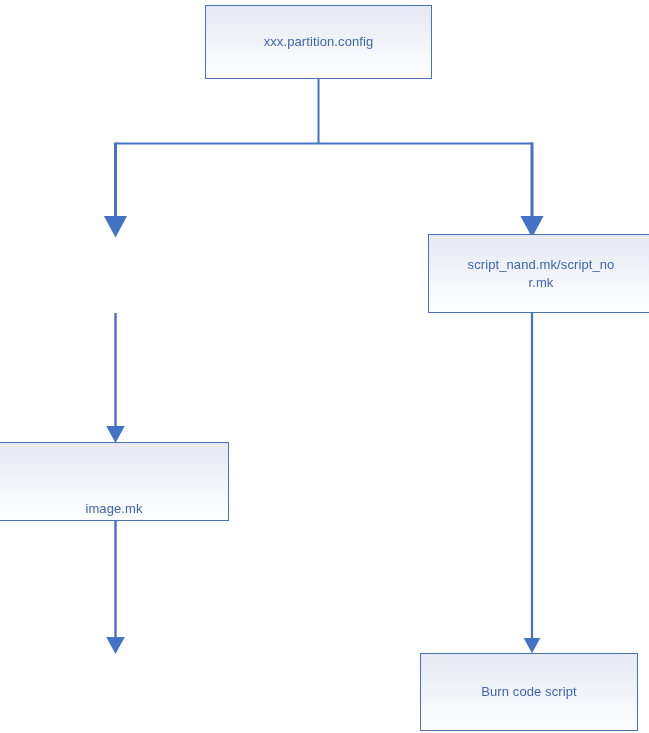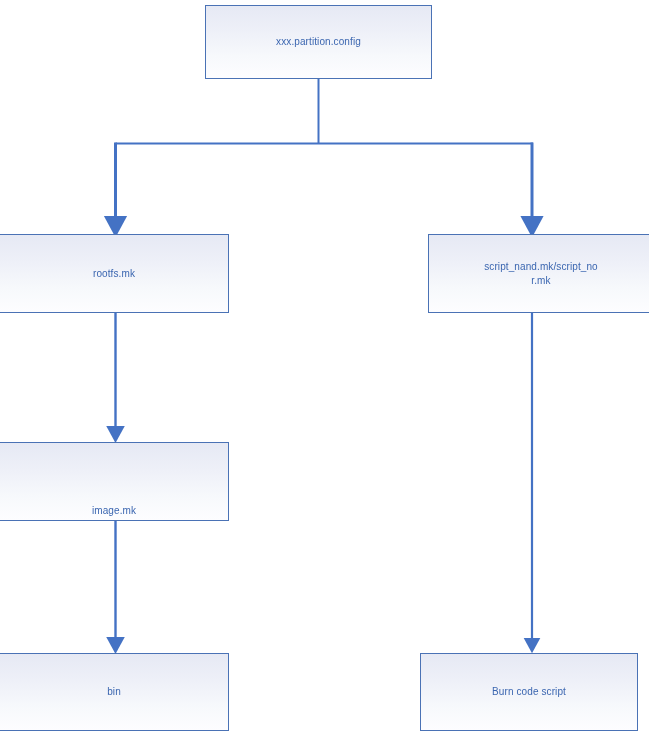--- a/index.html
+++ b/index.html
@@ -29,21 +29,21 @@
   .node {
     position: absolute;
     box-sizing: border-box;
     border: 1px solid #4a72b5;
     background: linear-gradient(to bottom, #e6e9f4 0%, #eef0f8 35%, #f7f9fc 70%, #fdfdff 100%);
     display: flex;
     align-items: center;
     justify-content: center;
     text-align: center;
     color: #3b66b0;
-    font-size: 10px;
+    font-size: 13px;
     line-height: 1.38;
     letter-spacing: 0.1px;
     padding: 2px 16px;
   }
   .node .label {
     display: block;
     width: 100%;
     white-space: pre-line;
   }
   
@@ -78,34 +78,28 @@
 
     <path d="M115.5,521 L115.5,645" fill="none" stroke="#4472c4" stroke-width="2.4" marker-end="url(#arrowhead)"></path>
 
     <path d="M532,313 L532,645" fill="none" stroke="#4472c4" stroke-width="2.2" marker-end="url(#arrowhead)"></path>
   </svg>
 
   <div class="node" id="node-partition-config">
     <span class="label">xxx.partition.config</span>
   </div>
 
-  <div class="node" id="node-rootfs-mk">
-    <span class="label">rootfs.mk</span>
-  </div>
 
   <div class="node" id="node-script-mk">
     <span class="label">script_nand.mk/script_no
 r.mk</span>
   </div>
 
   <div class="node" id="node-image-mk">
     <span class="label">image.mk</span>
   </div>
 
-  <div class="node" id="node-bin">
-    <span class="label">bin</span>
-  </div>
 
   <div class="node" id="node-burn-code-script">
     <span class="label">Burn code script</span>
   </div>
 
 </div>
 
 </body></html>

